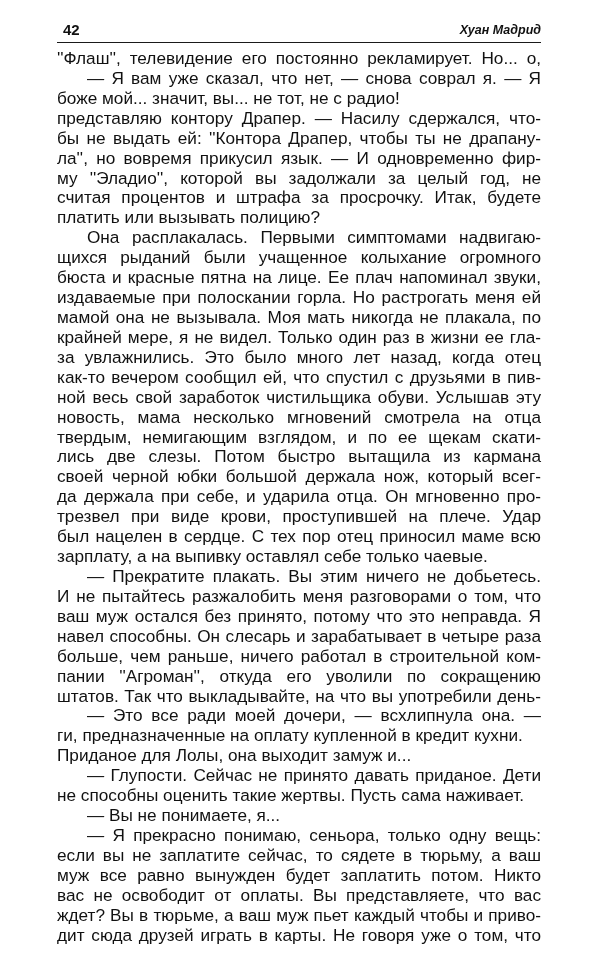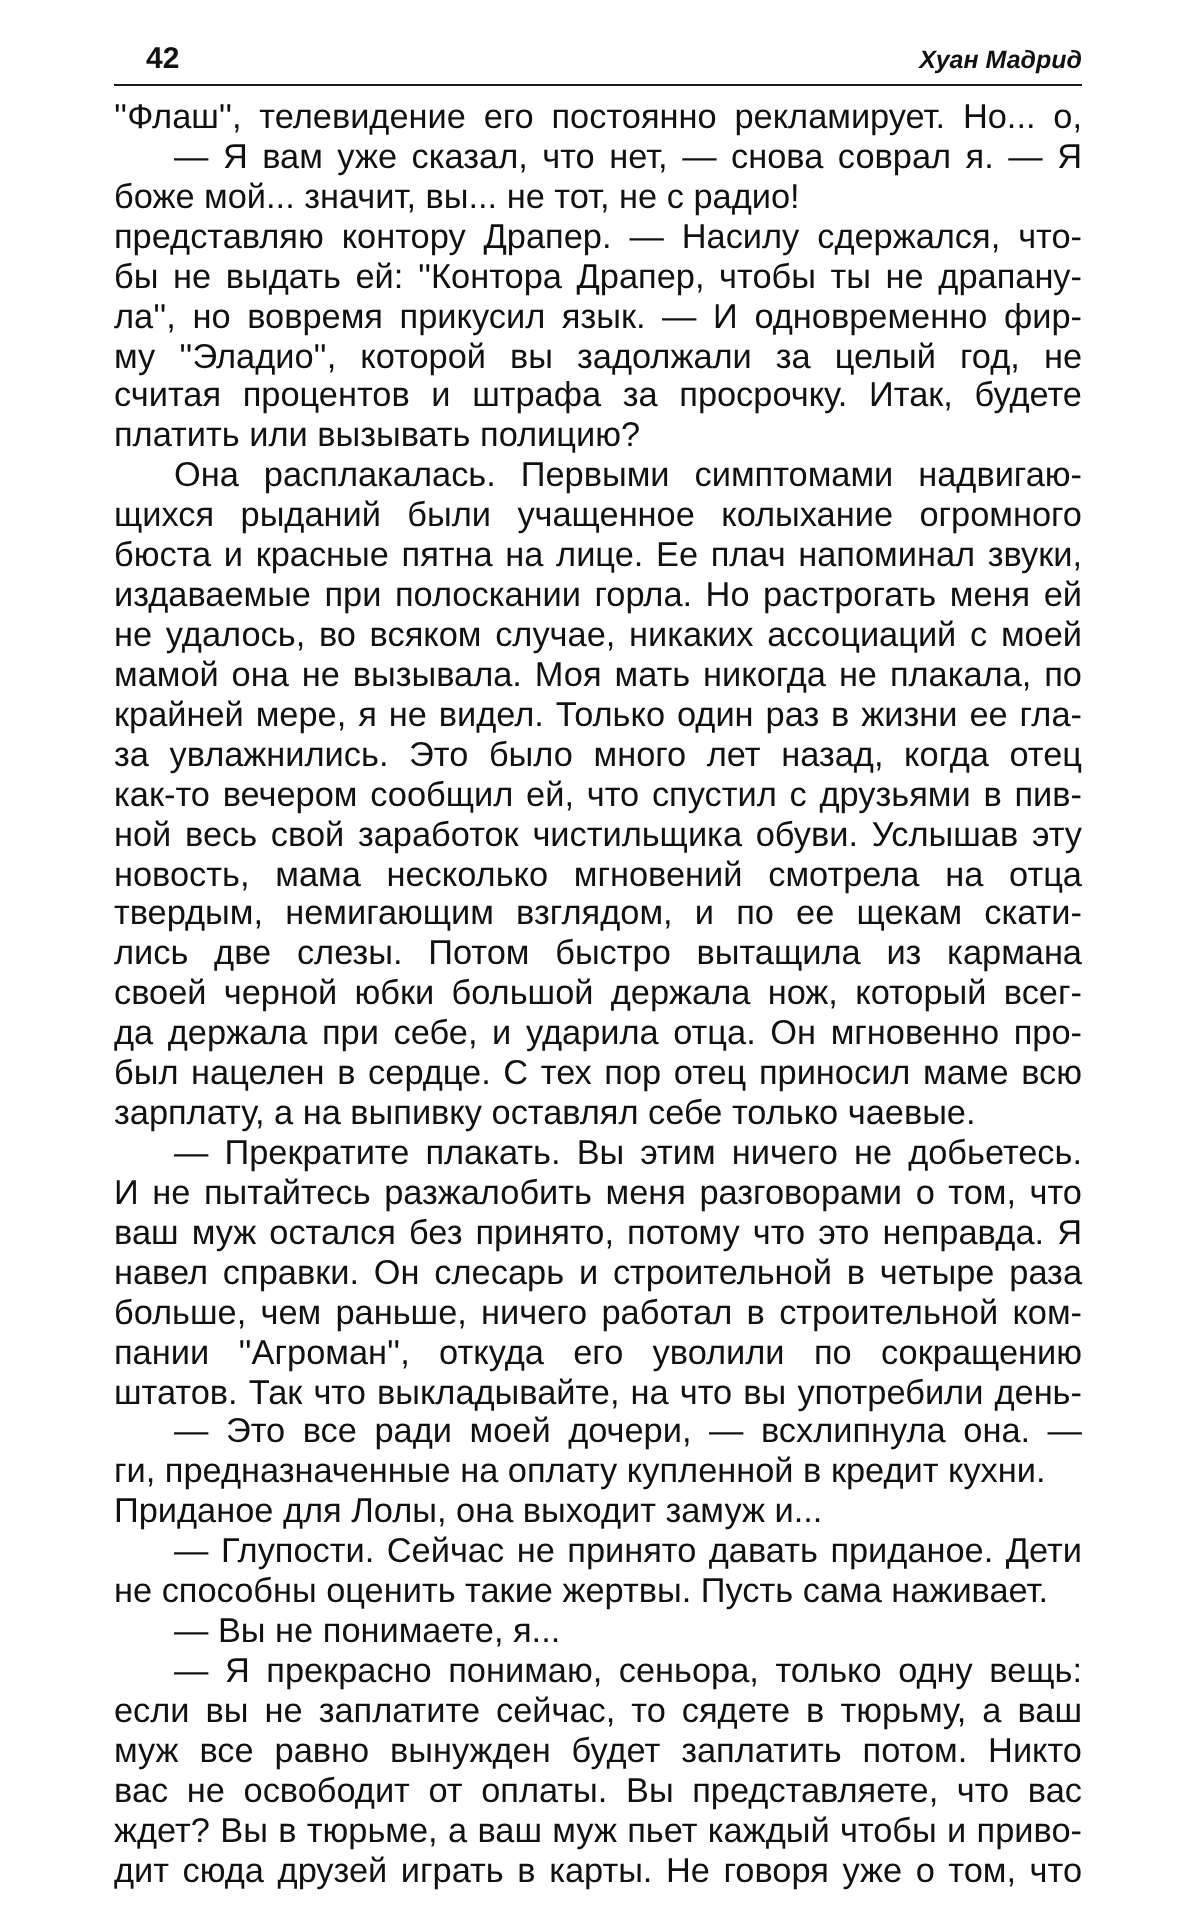--- a/index.html
+++ b/index.html
@@ -23,21 +23,21 @@
     .header {
       position: absolute;
       left: 57px;
       top: 20px;
       width: 484px;
       height: 22px;
       border-bottom: 1.5px solid #1a1a1a;
     }
     .page-number {
       position: absolute;
-      left: 16px;
+      left: 6px;
       top: 1px;
       font-family: "Liberation Sans", sans-serif;
       font-weight: bold;
       font-size: 15px;
       color: #111;
     }
     .running-head {
       position: absolute;
       right: 0;
       top: 3px;
@@ -89,37 +89,37 @@
       <span class="line">представляю контору Драпер. — Насилу сдержался, что-</span>
       <span class="line">бы не выдать ей: ''Контора Драпер, чтобы ты не драпану-</span>
       <span class="line">ла'', но вовремя прикусил язык. — И одновременно фир-</span>
       <span class="line">му ''Эладио'', которой вы задолжали за целый год, не</span>
       <span class="line">считая процентов и штрафа за просрочку. Итак, будете</span>
       <span class="line last">платить или вызывать полицию?</span>
       <span class="line indent">Она расплакалась. Первыми симптомами надвигаю-</span>
       <span class="line">щихся рыданий были учащенное колыхание огромного</span>
       <span class="line">бюста и красные пятна на лице. Ее плач напоминал звуки,</span>
       <span class="line">издаваемые при полоскании горла. Но растрогать меня ей</span>
-      <span class="line">не удалось, во всяком случае, никаких ассоциаций с моей</span>
       <span class="line">мамой она не вызывала. Моя мать никогда не плакала, по</span>
       <span class="line">крайней мере, я не видел. Только один раз в жизни ее гла-</span>
       <span class="line">за увлажнились. Это было много лет назад, когда отец</span>
       <span class="line">как-то вечером сообщил ей, что спустил с друзьями в пив-</span>
       <span class="line">ной весь свой заработок чистильщика обуви. Услышав эту</span>
       <span class="line">новость, мама несколько мгновений смотрела на отца</span>
       <span class="line">твердым, немигающим взглядом, и по ее щекам скати-</span>
       <span class="line">лись две слезы. Потом быстро вытащила из кармана</span>
       <span class="line">своей черной юбки большой держала нож, который всег-</span>
       <span class="line">да держала при себе, и ударила отца. Он мгновенно про-</span>
+      <span class="line">трезвел при виде крови, проступившей на плече. Удар</span>
       <span class="line">был нацелен в сердце. С тех пор отец приносил маме всю</span>
       <span class="line last">зарплату, а на выпивку оставлял себе только чаевые.</span>
       <span class="line indent">— Прекратите плакать. Вы этим ничего не добьетесь.</span>
       <span class="line">И не пытайтесь разжалобить меня разговорами о том, что</span>
       <span class="line">ваш муж остался без принято, потому что это неправда. Я</span>
-      <span class="line">навел справки. Он слесарь и строительной в четыре раза</span>
+      <span class="line">навел способны. Он слесарь и зарабатывает в четыре раза</span>
       <span class="line">больше, чем раньше, ничего работал в строительной ком-</span>
       <span class="line">пании ''Агроман'', откуда его уволили по сокращению</span>
       <span class="line">штатов. Так что выкладывайте, на что вы употребили день-</span>
       <span class="line indent">— Это все ради моей дочери, — всхлипнула она. —</span>
       <span class="line last">ги, предназначенные на оплату купленной в кредит кухни.</span>
       <span class="line last">Приданое для Лолы, она выходит замуж и...</span>
       <span class="line indent">— Глупости. Сейчас не принято давать приданое. Дети</span>
       <span class="line last">не способны оценить такие жертвы. Пусть сама наживает.</span>
       <span class="line indent last">— Вы не понимаете, я...</span>
       <span class="line indent">— Я прекрасно понимаю, сеньора, только одну вещь:</span>

